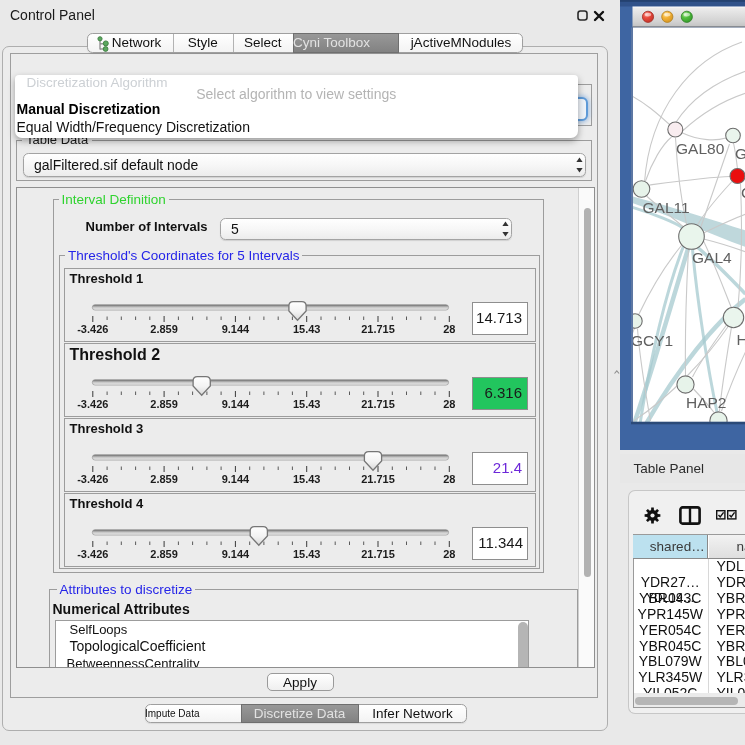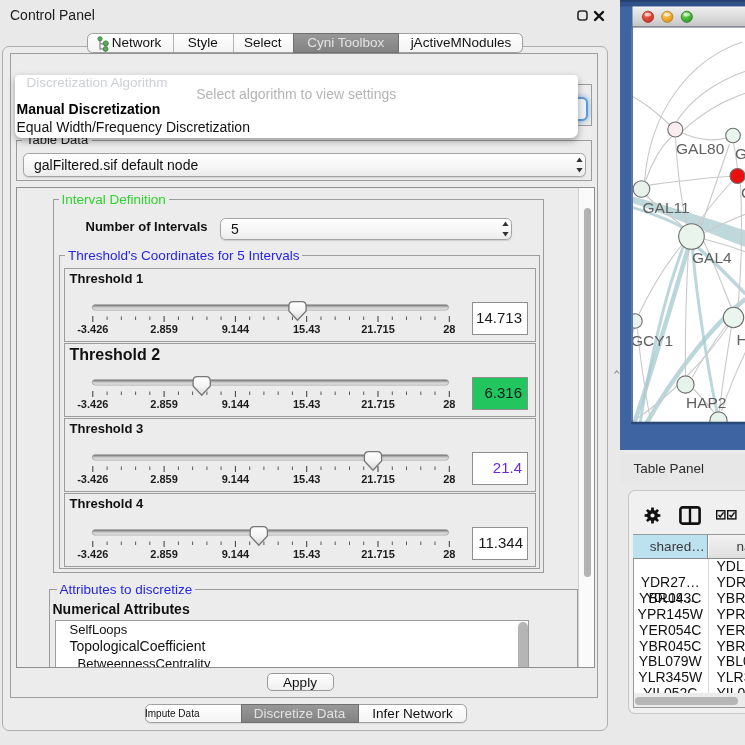--- a/index.html
+++ b/index.html
@@ -26,21 +26,21 @@
 <line x1="4" y1="4" x2="4" y2="14.5" stroke="#8a8a8a" stroke-width="1.3"></line>
 <line x1="4" y1="8.8" x2="9.5" y2="8.8" stroke="#8a8a8a" stroke-width="1.3"></line>
 <line x1="4" y1="14" x2="9.5" y2="14" stroke="#8a8a8a" stroke-width="1.3"></line>
 <circle cx="4" cy="3.8" r="2.1" fill="#5aa85e" stroke="#3c7c40" stroke-width="0.9"></circle>
 <circle cx="9.8" cy="8.4" r="2.5" fill="#5aa85e" stroke="#3c7c40" stroke-width="0.9"></circle>
 <circle cx="9.6" cy="14" r="2.4" fill="#5aa85e" stroke="#3c7c40" stroke-width="0.9"></circle>
   </svg>
 <div style="position:absolute;left:172.6px;top:32.5px;width:60.099999999999994px;height:20px;text-align:center;font-size:13.5px;color:#111;line-height:20px">Style</div>
 <div style="position:absolute;left:232.7px;top:32.5px;width:60.30000000000001px;height:20px;text-align:center;font-size:13.5px;color:#111;line-height:20px">Select</div>
 <div style="position:absolute;left:293px;top:32.5px;width:105.5px;height:20px;background:linear-gradient(#989898,#828282);border:1px solid #6f6f6f;box-sizing:border-box"></div>
-<div style="position:absolute;left:293px;top:32.5px;width:105.5px;height:20px;text-align:center;font-size:13.5px;color:#e2e2e2;line-height:20px">Cyni Toolbox</div>
+<div style="position:absolute;left:293px;top:32.5px;width:105.5px;height:20px;font-size:13.5px;color:#e2e2e2;line-height:20px">Cyni Toolbox</div>
 <div style="position:absolute;left:398.5px;top:32.5px;width:124.79999999999995px;height:20px;text-align:center;font-size:13.5px;color:#111;line-height:20px">jActiveMNodules</div>
 <div style="position:absolute;left:172.6px;top:33.5px;width:1px;height:18px;background:#b3b3b3"></div>
 <div style="position:absolute;left:232.7px;top:33.5px;width:1px;height:18px;background:#b3b3b3"></div>
 
 <div style="position:absolute;left:15.5px;top:84px;width:576.5px;height:42px;border:1px solid #9c9c9c;box-sizing:border-box"></div>
 
 <div style="position:absolute;left:566px;top:97px;width:21.5px;height:24px;border-radius:6px;background:#eef3f9;border:2px solid #5e9ad7;box-shadow:0 0 4px 1.5px rgba(110,160,220,0.55);box-sizing:border-box"></div>
 
 <div style="position:absolute;left:15.5px;top:140px;width:576.5px;height:41px;border:1px solid #9c9c9c;box-sizing:border-box"></div>
 <div style="position:absolute;left:22px;top:132px;padding:0 4px;background:#ececec;font-size:13px;color:#1a1a1a">Table Data</div>
@@ -287,21 +287,21 @@
 </svg>
 <div style="position:absolute;left:407px;top:33.5px;width:56px;height:33px;background:#fff;border:1.4px solid #8e8e8e;box-sizing:border-box;font-size:15px;color:#1a1a1a;text-align:right;line-height:30.5px;padding-right:4px">11.344</div>
 </div>
 
   <div style="position:absolute;left:32.5px;top:401px;width:529px;height:120px;border:1px solid #9c9c9c;box-sizing:border-box"></div>
   <div style="position:absolute;left:40px;top:394px;padding:0 3px;background:#ececec;font-size:13.5px;color:#2525e8">Attributes to discretize</div>
   <div style="position:absolute;left:36px;top:413.5px;font-size:14px;font-weight:bold;color:#111">Numerical Attributes</div>
   <div style="position:absolute;left:38.5px;top:432.5px;width:474px;height:80px;background:#fff;border:1px solid #9c9c9c;box-sizing:border-box"></div>
   <div style="position:absolute;left:53px;top:434.5px;font-size:13px;color:#111">SelfLoops</div>
   <div style="position:absolute;left:53px;top:450.5px;font-size:14px;color:#111">TopologicalCoefficient</div>
-  <div style="position:absolute;left:61px;top:468px;font-size:13px;color:#111">BetweennessCentrality</div>
+  <div style="position:absolute;left:50px;top:468px;font-size:13px;color:#111">BetweennessCentrality</div>
   <div style="position:absolute;left:501px;top:434.5px;width:10px;height:70px;background:#b5b5b5;border-radius:5px"></div>
 </div>
 
 <div style="position:absolute;left:15px;top:75px;width:562.5px;height:62.5px;background:#ffffff;border-radius:4px 4px 7px 7px;box-shadow:0 3px 7px rgba(0,0,0,0.35)">
   <div style="position:absolute;left:11.5px;top:0px;font-size:13.5px;color:#ccd0d4">Discretization Algorithm</div>
   <div style="position:absolute;left:1.5px;top:25.5px;font-size:14px;font-weight:bold;color:#000">Manual Discretization</div>
   <div style="position:absolute;left:0;top:10.5px;width:562.5px;text-align:center;font-size:14px;color:#b4b4b4">Select algorithm to view settings</div>
   <div style="position:absolute;left:1.5px;top:44px;font-size:14px;color:#111">Equal Width/Frequency Discretization</div>
 </div>
 

